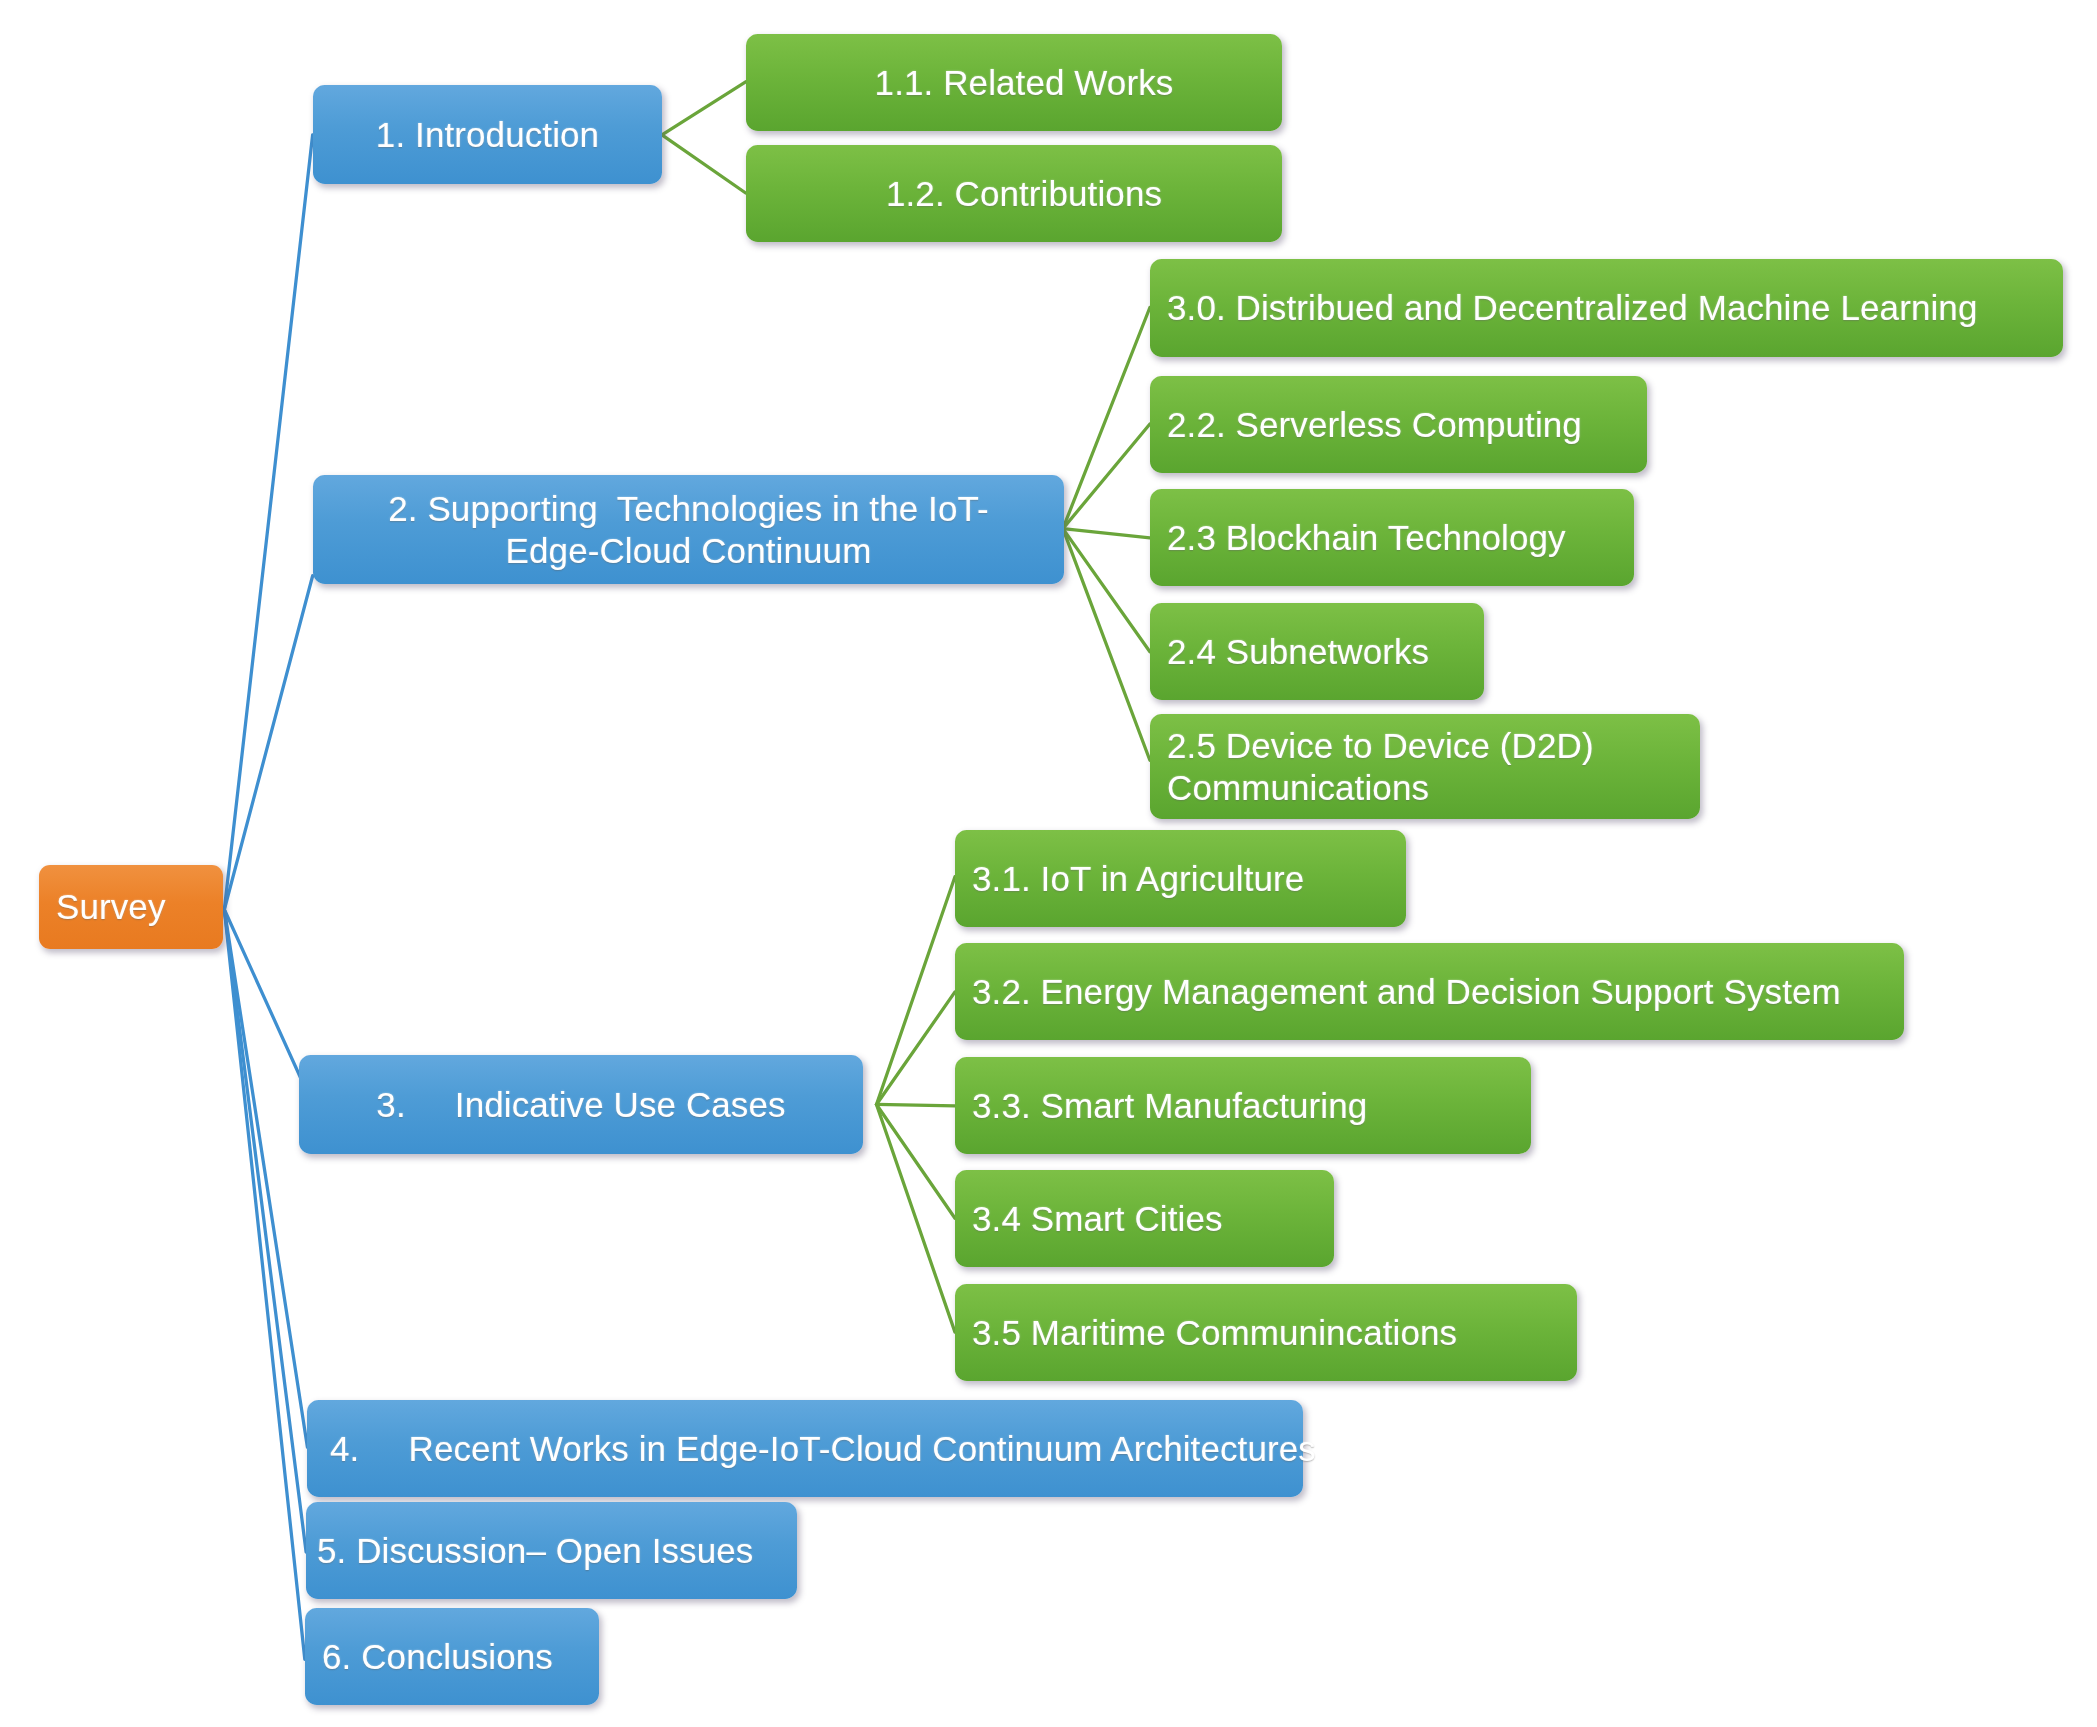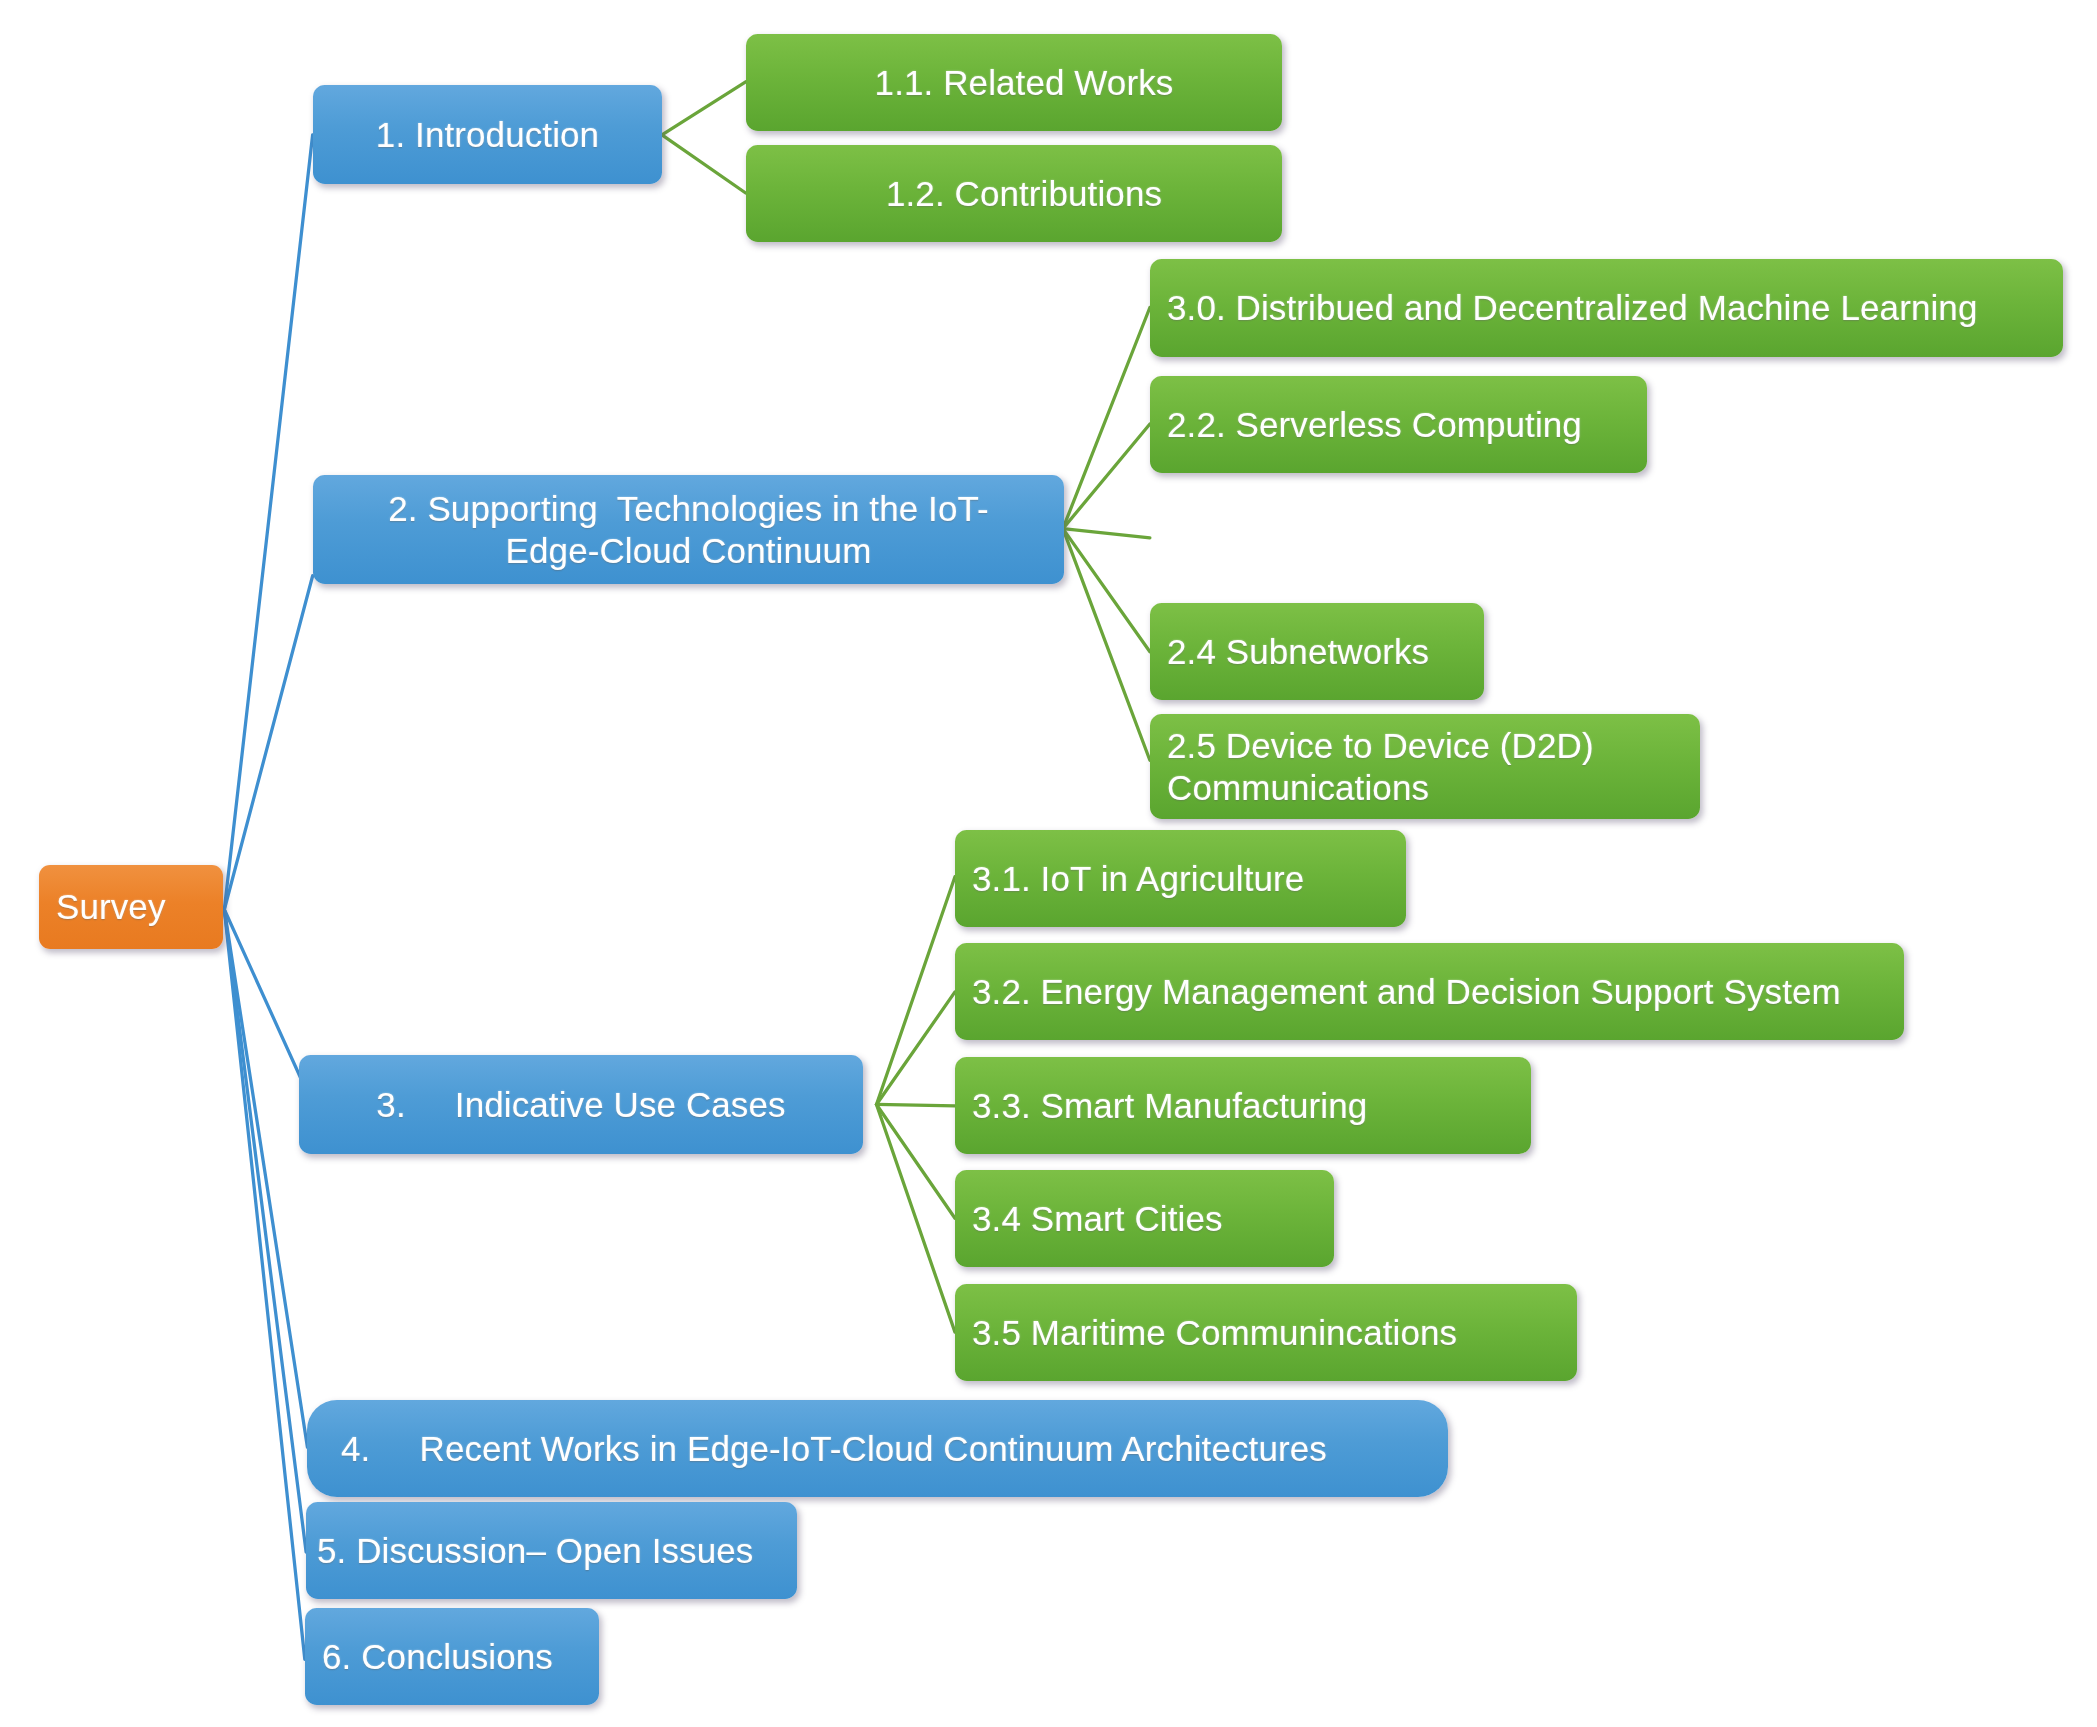--- a/index.html
+++ b/index.html
@@ -112,20 +112,23 @@
   </div>
 
   <div class="node green" style="left:1150px; top:259px; width:913px; height:98px;">
     <span class="label">3.0. Distribued and Decentralized Machine Learning</span>
   </div>
 
   <div class="node green" style="left:1150px; top:376px; width:497px; height:97px;">
     <span class="label">2.2. Serverless Computing</span>
   </div>
 
+  <div class="node green" style="left:1150px; top:489px; width:484px; height:97px;">
+    <span class="label">2.3 Blockhain Technology</span>
+  </div>
 
   <div class="node green" style="left:1150px; top:603px; width:334px; height:97px;">
     <span class="label">2.4 Subnetworks</span>
   </div>
 
   <div class="node green" style="left:1150px; top:714px; width:550px; height:105px;">
     <span class="label">2.5 Device to Device (D2D)
 Communications</span>
   </div>
 
@@ -146,21 +149,21 @@
   </div>
 
   <div class="node green" style="left:955px; top:1170px; width:379px; height:97px;">
     <span class="label">3.4 Smart Cities</span>
   </div>
 
   <div class="node green" style="left:955px; top:1284px; width:622px; height:97px;">
     <span class="label">3.5 Maritime Communincations</span>
   </div>
 
-  <div class="node blue" style="left:307px; top:1400px; width:1141px; height:97px; justify-content:flex-start; padding-left:34px; text-align:left;border-radius:30px;">
+  <div class="node blue" style="left:307px; top:1400px; width:996px; height:97px; justify-content:flex-start; padding-left:23px; text-align:left;">
     <span class="label">4.     Recent Works in Edge-IoT-Cloud Continuum Architectures</span>
   </div>
 
   <div class="node blue" style="left:306px; top:1502px; width:491px; height:97px; justify-content:flex-start; padding-left:11px; text-align:left;">
     <span class="label">5. Discussion– Open Issues</span>
   </div>
 
   <div class="node blue" style="left:305px; top:1608px; width:294px; height:97px; justify-content:flex-start; padding-left:17px; text-align:left;">
     <span class="label">6. Conclusions</span>
   </div>

